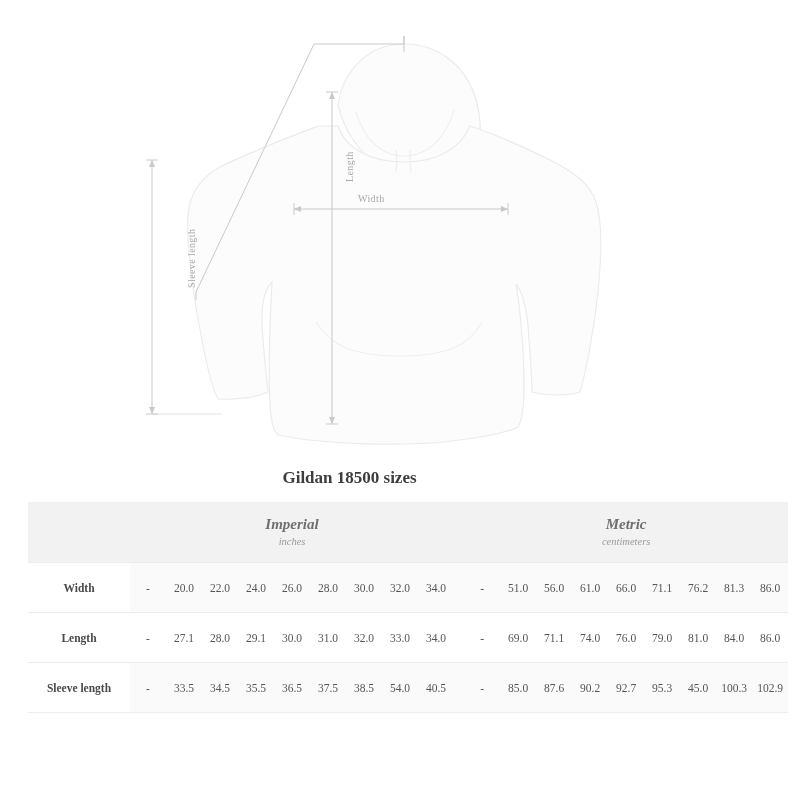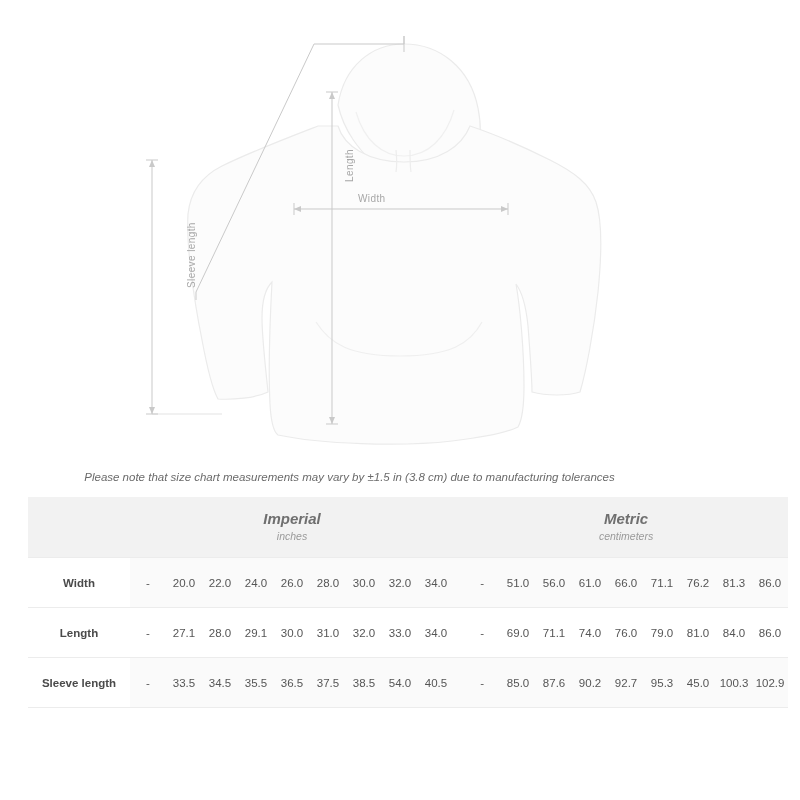--- a/index.html
+++ b/index.html
@@ -11,20 +11,21 @@
     width: 800px;
     height: 800px;
     font-family: "Liberation Sans", sans-serif;
     color: #444;
     overflow: hidden;
   }
   .page {
     position: relative;
     width: 699px;
     height: 800px;
+    font-family: Liberation Serif, serif;
   }
 
   
   .illustration {
     position: relative;
     width: 800px;
     height: 462px;
   }
   .hoodie-svg {
     position: absolute;
@@ -188,21 +189,21 @@
         <polygon points="152,414 149,407 155,407"></polygon>
       </g>
     </svg>
 
     <div class="dim-label vert" style="left:344px; top:182px;">Length</div>
     <div class="dim-label" style="left:358px; top:193px;">Width</div>
     <div class="dim-label vert" style="left:186px; top:288px;">Sleeve length</div>
   </div>
 
   <div class="title-block">
-    <div class="chart-note">Please note that size chart measurements may vary by ±1.5 in (3.8 cm) due to manufacturing tolerances</div>
+    <div class="chart-title">Gildan 18500 sizes</div>
   </div>
 
   <div class="table-wrap">
     <table class="size-table">
       <colgroup>
         <col class="col-label">
         <col class="col-val">
           <col class="col-val">
           <col class="col-val">
           <col class="col-val">

